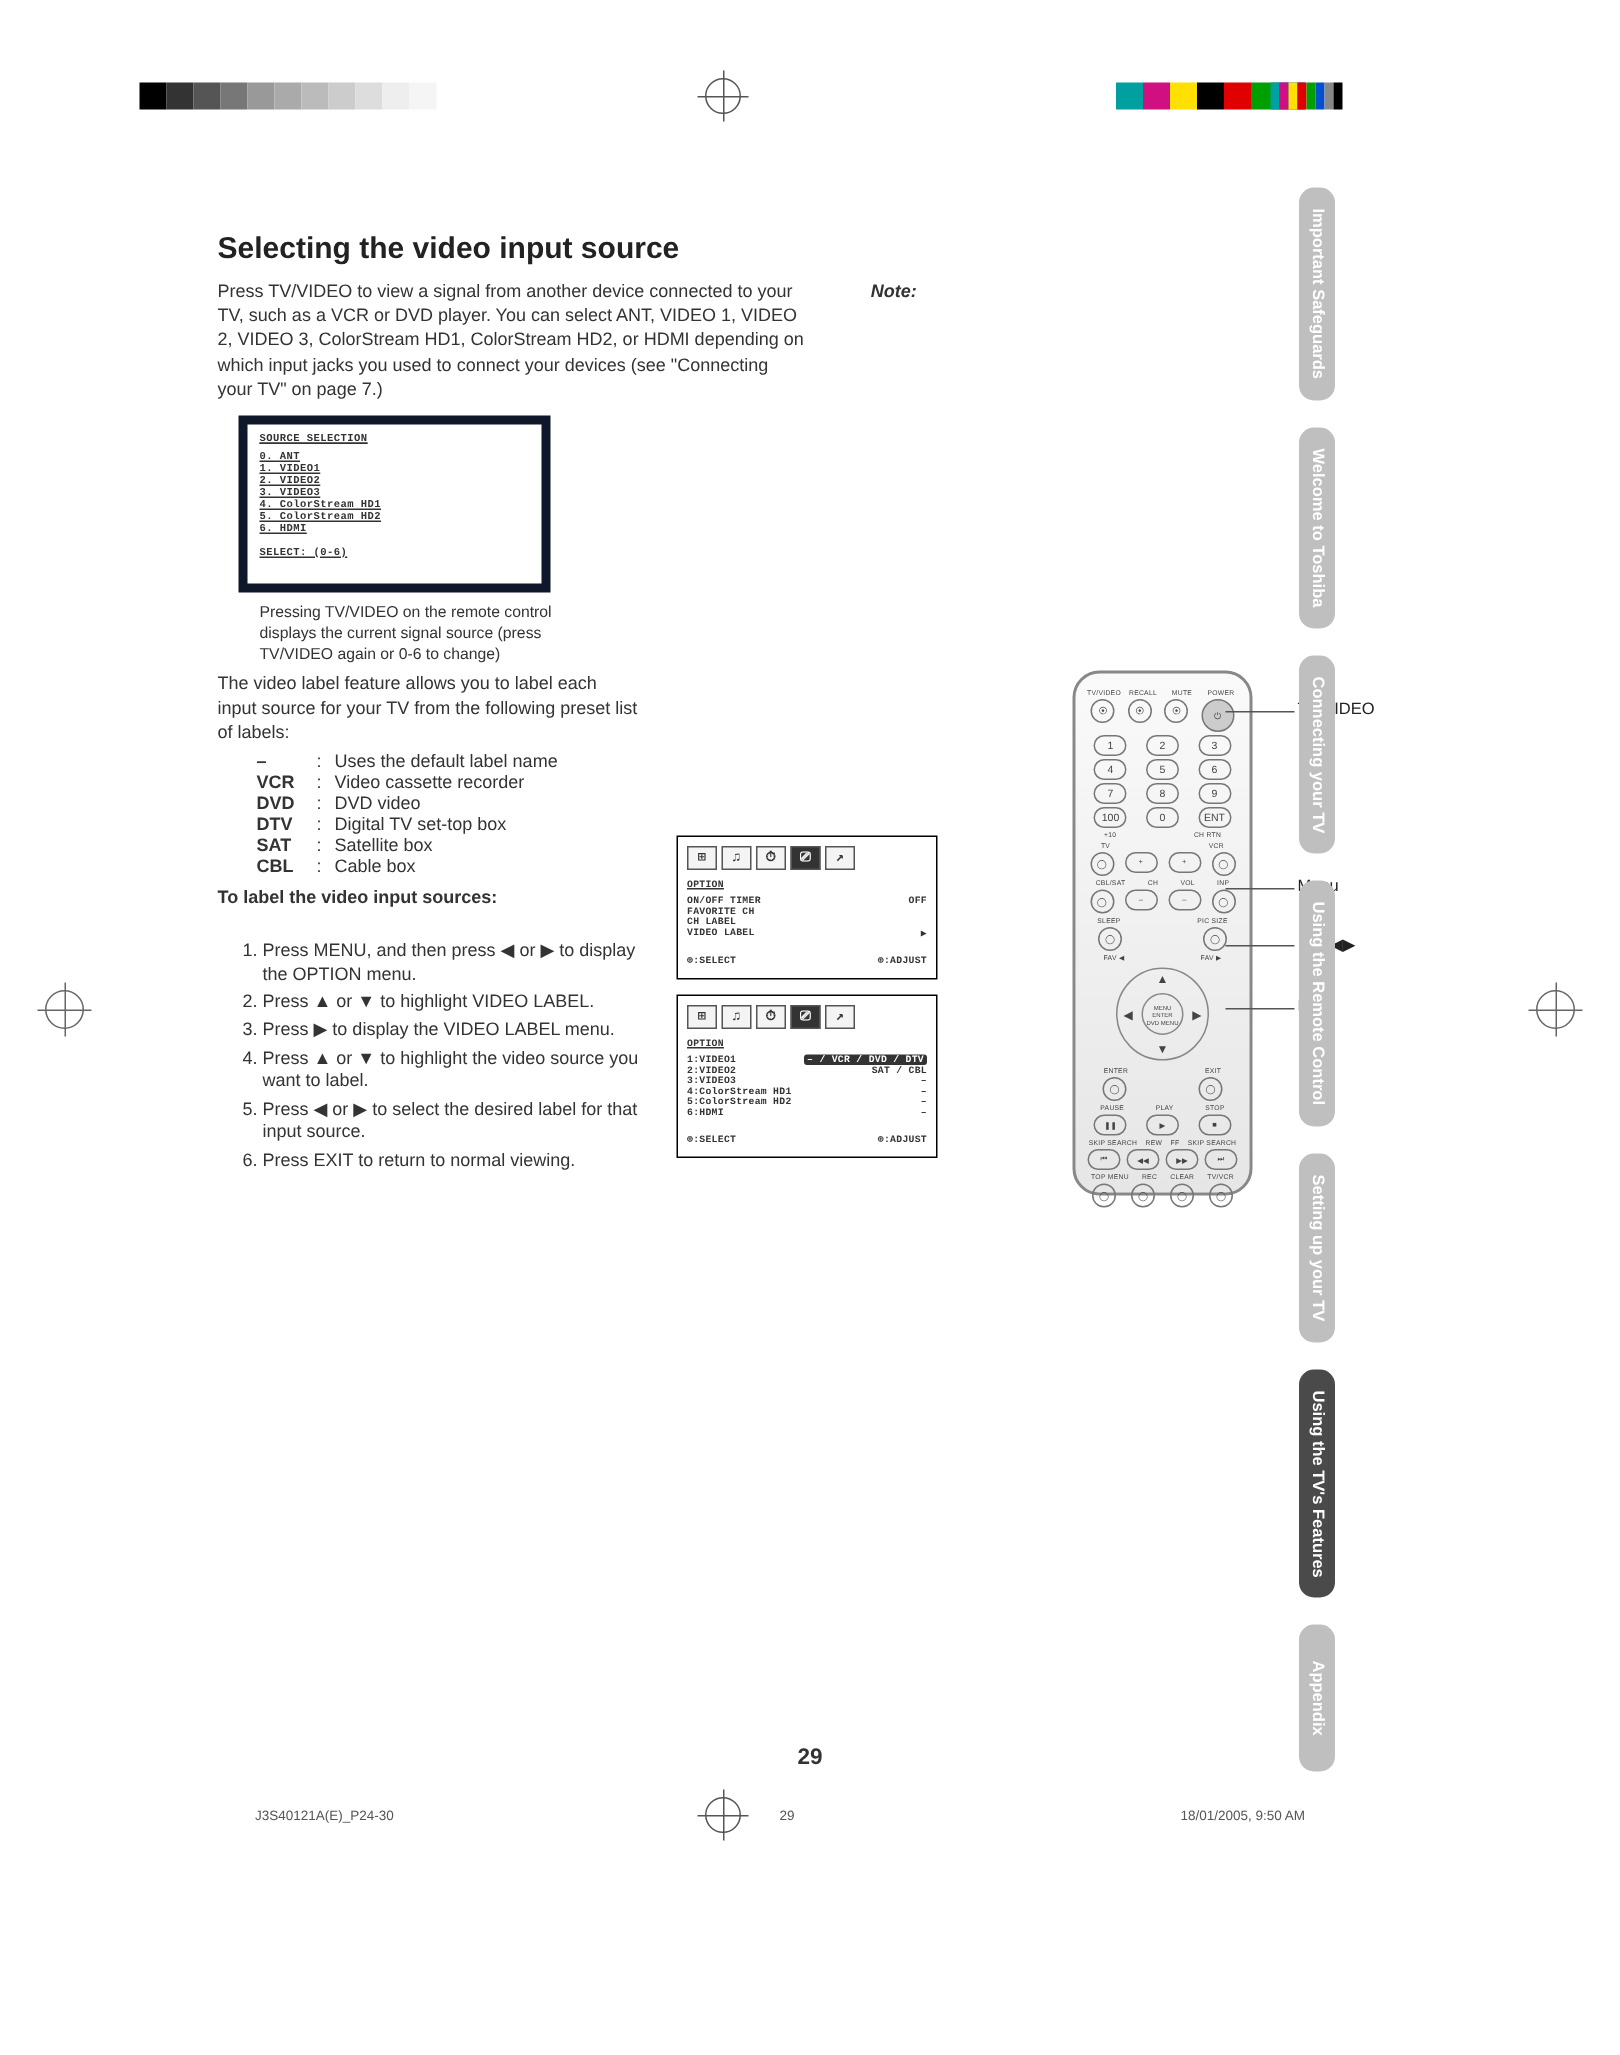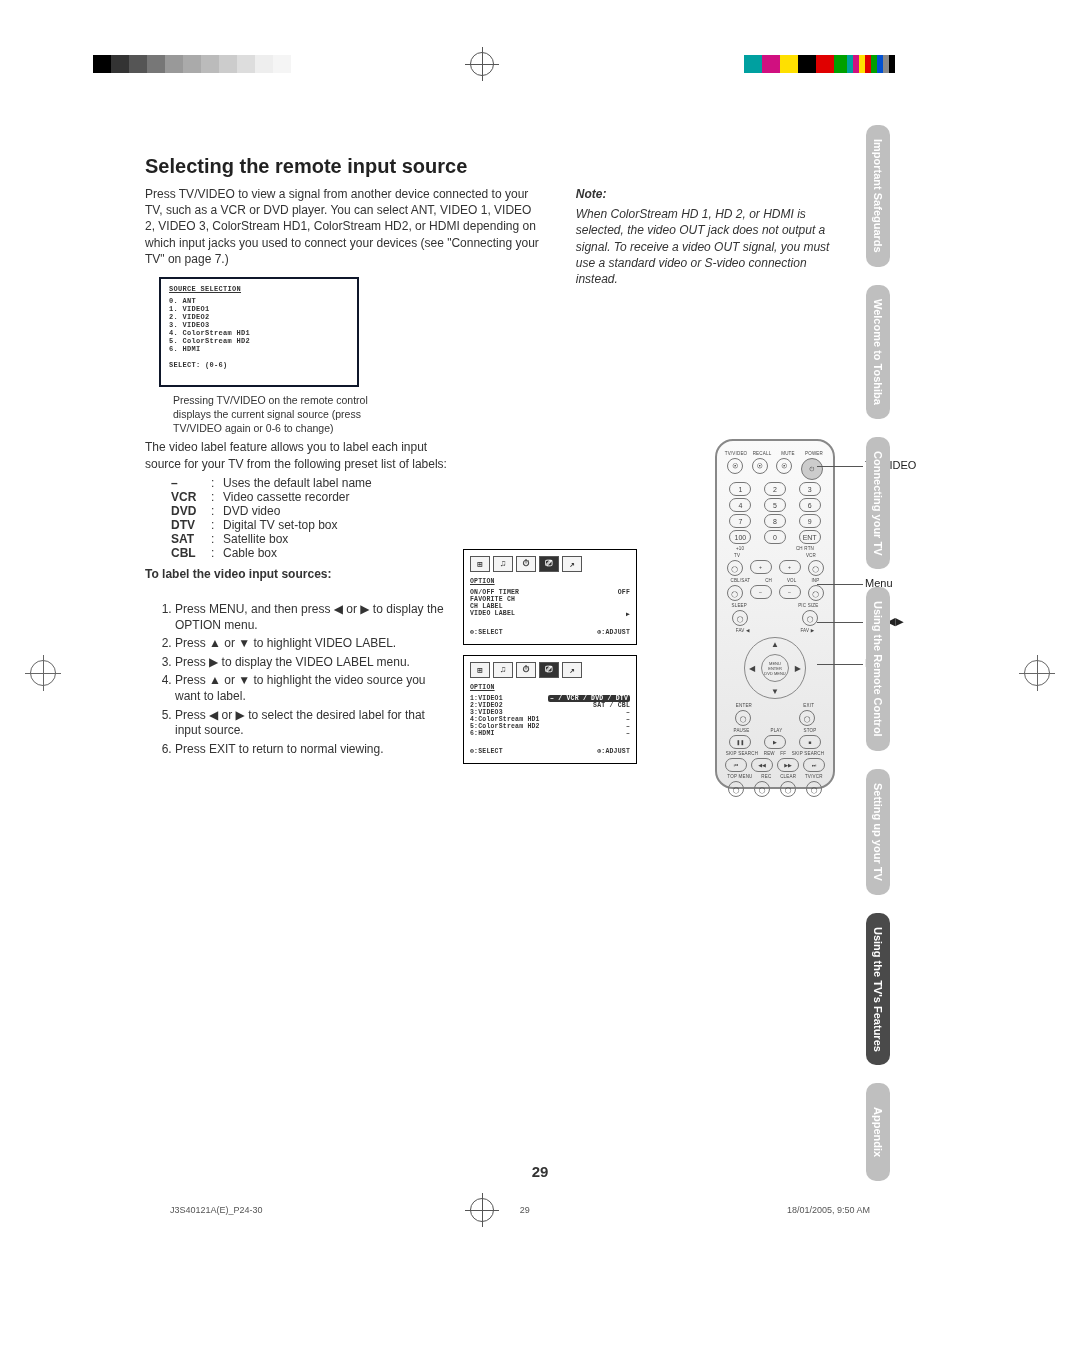--- a/index.html
+++ b/index.html
@@ -35,28 +35,28 @@
 
   .page {
     position:absolute; left:145px; top:155px; width:690px;
   }
 
   h2 { font-size:20px; font-weight:bold; color:#222; margin:0 0 8px 0; font-style:normal;}
   p  { font-size:12px; margin:0 0 4px 0; line-height:1.35; }
   .ital { font-style:italic; }
   .bold { font-weight:bold; }
 
-  .twocol { display:flex; gap:32px; }
+  .twocol { display:flex; gap:44px; }
   .colL { width:400px; }
   .colR { width:260px; }
 
   
   .osd {
-    border:2px solid #0f172a; padding:6px 8px 16px 8px; width:180px; margin:10px 12px 6px 14px;
-    font-family:"Courier New",monospace; font-size:7px; font-weight:bold; letter-spacing:0.3px;
+    border:6px solid #0f172a; padding:6px 8px 16px 8px; width:180px; margin:10px 12px 6px 14px;
+    font-family:"Courier New",monospace; font-size:7px; font-weight:bold; letter-spacing:0.3px;text-decoration:underline;
   }
   .osd .hdr { text-decoration:underline; margin-bottom:4px; }
 
   .caption { font-size:10.5px; margin-left:28px; width:200px; }
 
   .labeltable { margin:4px 0 6px 26px; font-size:12px; }
   .labeltable div { display:flex; }
   .labeltable .k { width:40px; font-weight:bold; }
   .labeltable .c { width:12px; }
 
@@ -170,21 +170,21 @@
     <span style="background: rgb(136, 136, 136);"></span>
     <span style="background: rgb(0, 0, 0);"></span>
   </div>
 <div class="centerreg"></div>
 <div class="centerreg2"></div>
 <div class="sidecircle scL"></div>
 <div class="sidecircle scR"></div>
 
 <div class="page">
 
-  <h2>Selecting the remote input source</h2>
+  <h2>Selecting the video input source</h2>
 
   <div class="twocol">
     <div class="colL">
       <p>Press TV/VIDEO to view a signal from another device connected to your TV, such as a VCR or DVD player. You can select ANT, VIDEO 1, VIDEO 2, VIDEO 3, ColorStream HD1, ColorStream HD2, or HDMI depending on which input jacks you used to connect your devices (see "Connecting your TV" on page 7.)</p>
 
       <div class="osd">
         <div class="hdr">SOURCE SELECTION</div>
         <div id="osdItems">
             <div>0. ANT</div>
             <div>1. VIDEO1</div>
@@ -194,21 +194,20 @@
             <div>5. ColorStream HD2</div>
             <div>6. HDMI</div>
           </div>
         <div style="margin-top:8px">SELECT: (0-6)</div>
       </div>
       <p class="caption">Pressing TV/VIDEO on the remote control displays the current signal source (press TV/VIDEO again or 0-6 to change)</p>
     </div>
 
     <div class="colR">
       <p class="bold ital">Note:</p>
-      <p class="ital">When ColorStream HD 1, HD 2, or HDMI is selected, the video OUT jack does not output a signal. To receive a video OUT signal, you must use a standard video or S-video connection instead.</p>
     </div>
   </div>
 
 
   <div class="twocol">
     <div class="colL">
       <p>The video label feature allows you to label each input source for your TV from the following preset list of labels:</p>
       <div class="labeltable" id="labTab">
           <div>
             <span class="k">–</span>

